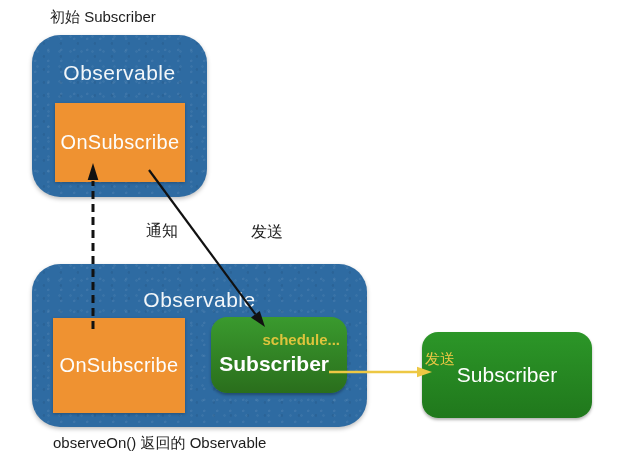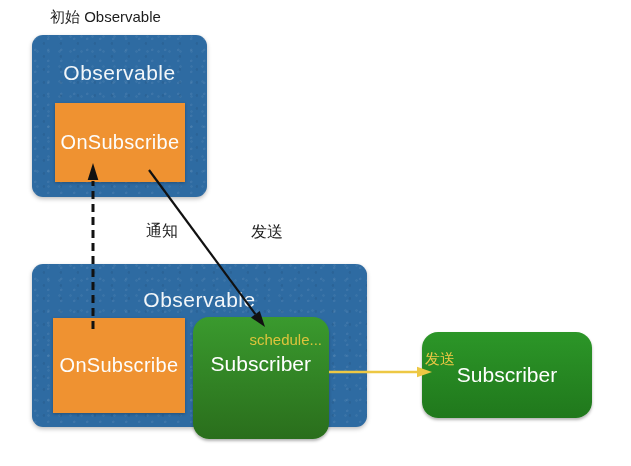--- a/index.html
+++ b/index.html
@@ -22,21 +22,21 @@
   }
   
   .blue-box {
     position: absolute;
     background-color: #2e6ba2;
     background-image:
       radial-gradient(circle at 25% 35%, rgba(255,255,255,0.07) 1px, transparent 1.6px),
       radial-gradient(circle at 70% 65%, rgba(0,0,0,0.07) 1px, transparent 1.6px),
       radial-gradient(circle at 50% 10%, rgba(255,255,255,0.05) 1px, transparent 1.6px);
     background-size: 13px 11px, 17px 13px, 11px 15px;
-    border-radius: 11px;
+    border-radius: 28px;
     box-shadow: 0 2px 4px rgba(0,0,0,0.25);
   }
   .blue-box .box-title {
     position: absolute;
     width: 100%;
     text-align: center;
     color: #f2f6f9;
     font-size: 21px;
     font-weight: 400;
     letter-spacing: 0.5px;
@@ -103,40 +103,41 @@
     left: 0; top: 0;
     pointer-events: none;
     z-index: 10;
   }
 </style>
 </head>
 <body>
 
 <div class="canvas">
 
-  <div class="caption" style="left:50px; top:8px;">初始 Observable</div>
+  <div class="caption" style="left:50px; top:8px;">初始 Subscriber</div>
 
   <div class="blue-box" style="left:32px; top:35px; width:175px; height:162px;">
     <div class="box-title" style="top:26px;">Observable</div>
     <div class="orange-box" style="left:23px; top:68px; width:130px; height:79px;">
       <span class="box-label">OnSubscribe</span>
     </div>
   </div>
 
   <div class="blue-box" style="left:32px; top:264px; width:335px; height:163px;">
     <div class="box-title" style="top:24px;">Observable</div>
     <div class="orange-box" style="left:21px; top:54px; width:132px; height:95px;">
       <span class="box-label">OnSubscribe</span>
     </div>
-    <div class="green-box green-inner" style="left:161px; top:53px; width:136px; height:122px;">
+    <div class="green-box green-inner" style="left:179px; top:53px; width:136px; height:76px;font-weight:bold;">
       <div class="schedule-label">schedule...</div>
       <div class="inner-subscriber-label">Subscriber</div>
     </div>
   </div>
 
+  <div class="caption" style="left:53px; top:434px;">observeOn() 返回的 Observable</div>
 
   <div class="green-box green-target" style="left:422px; top:332px; width:170px; height:86px;">
     <span class="target-subscriber-label">Subscriber</span>
   </div>
 
   <div class="arrow-label" style="left:98px; top:221px;">通知</div>
   <div class="arrow-label" style="left:203px; top:222px;">发送</div>
   <div class="arrow-label yellow" style="left:377px; top:350px;">发送</div>
 
   <svg class="arrows" width="631" height="466" viewBox="0 0 631 466">

